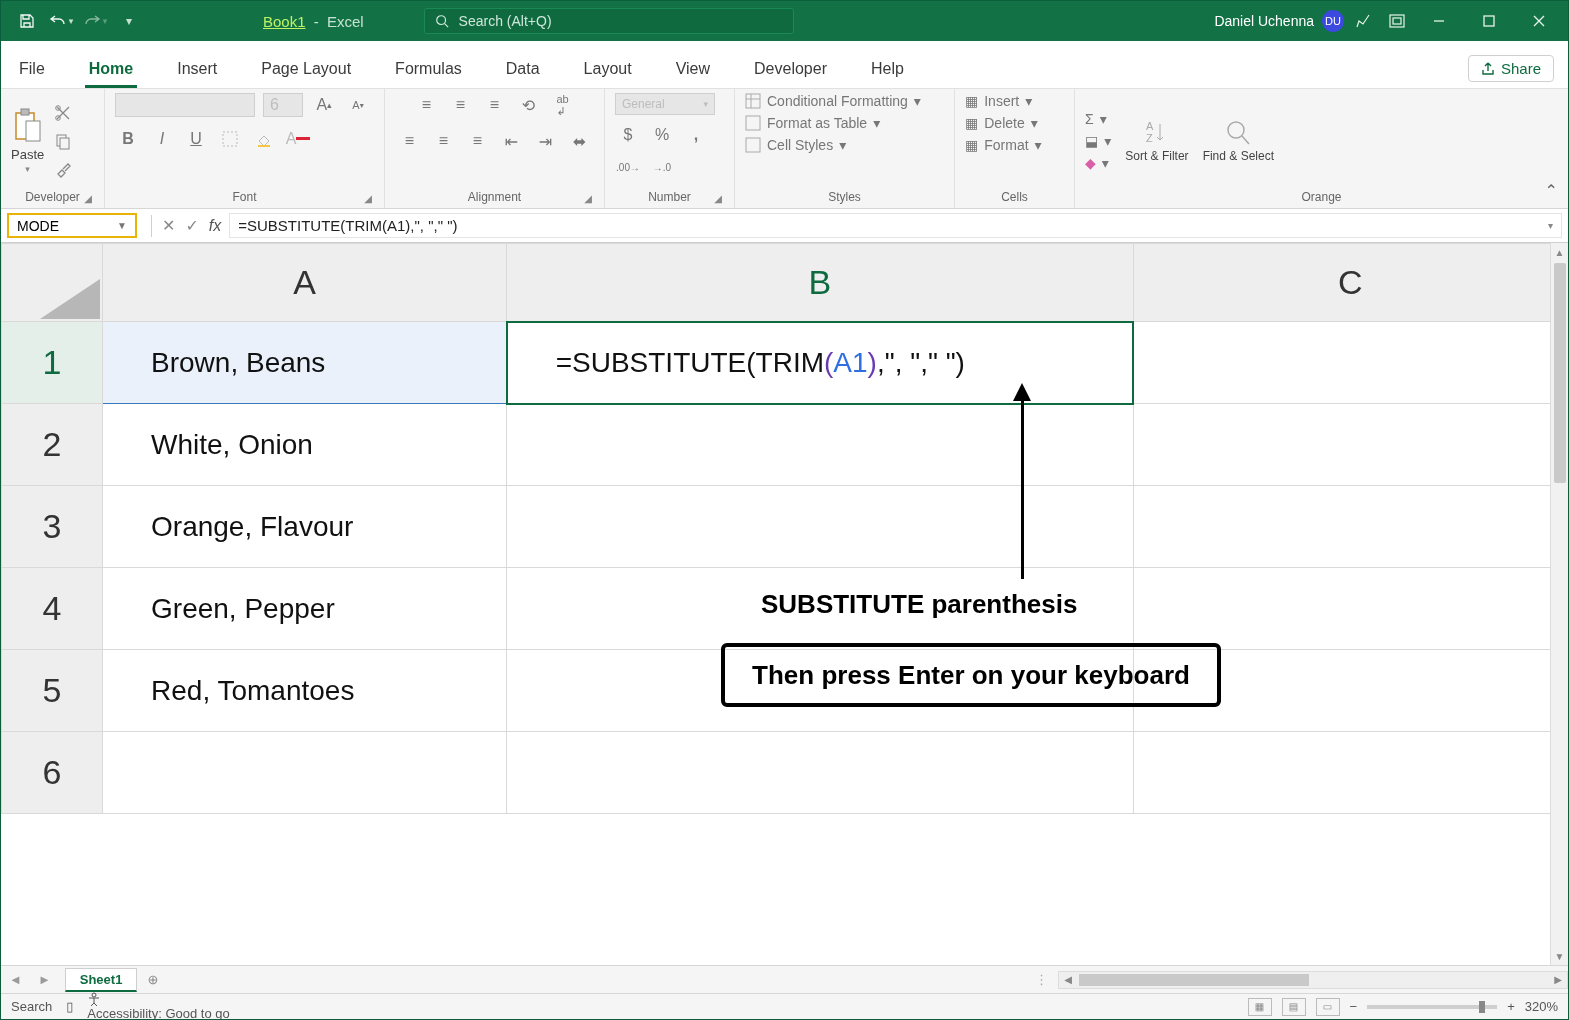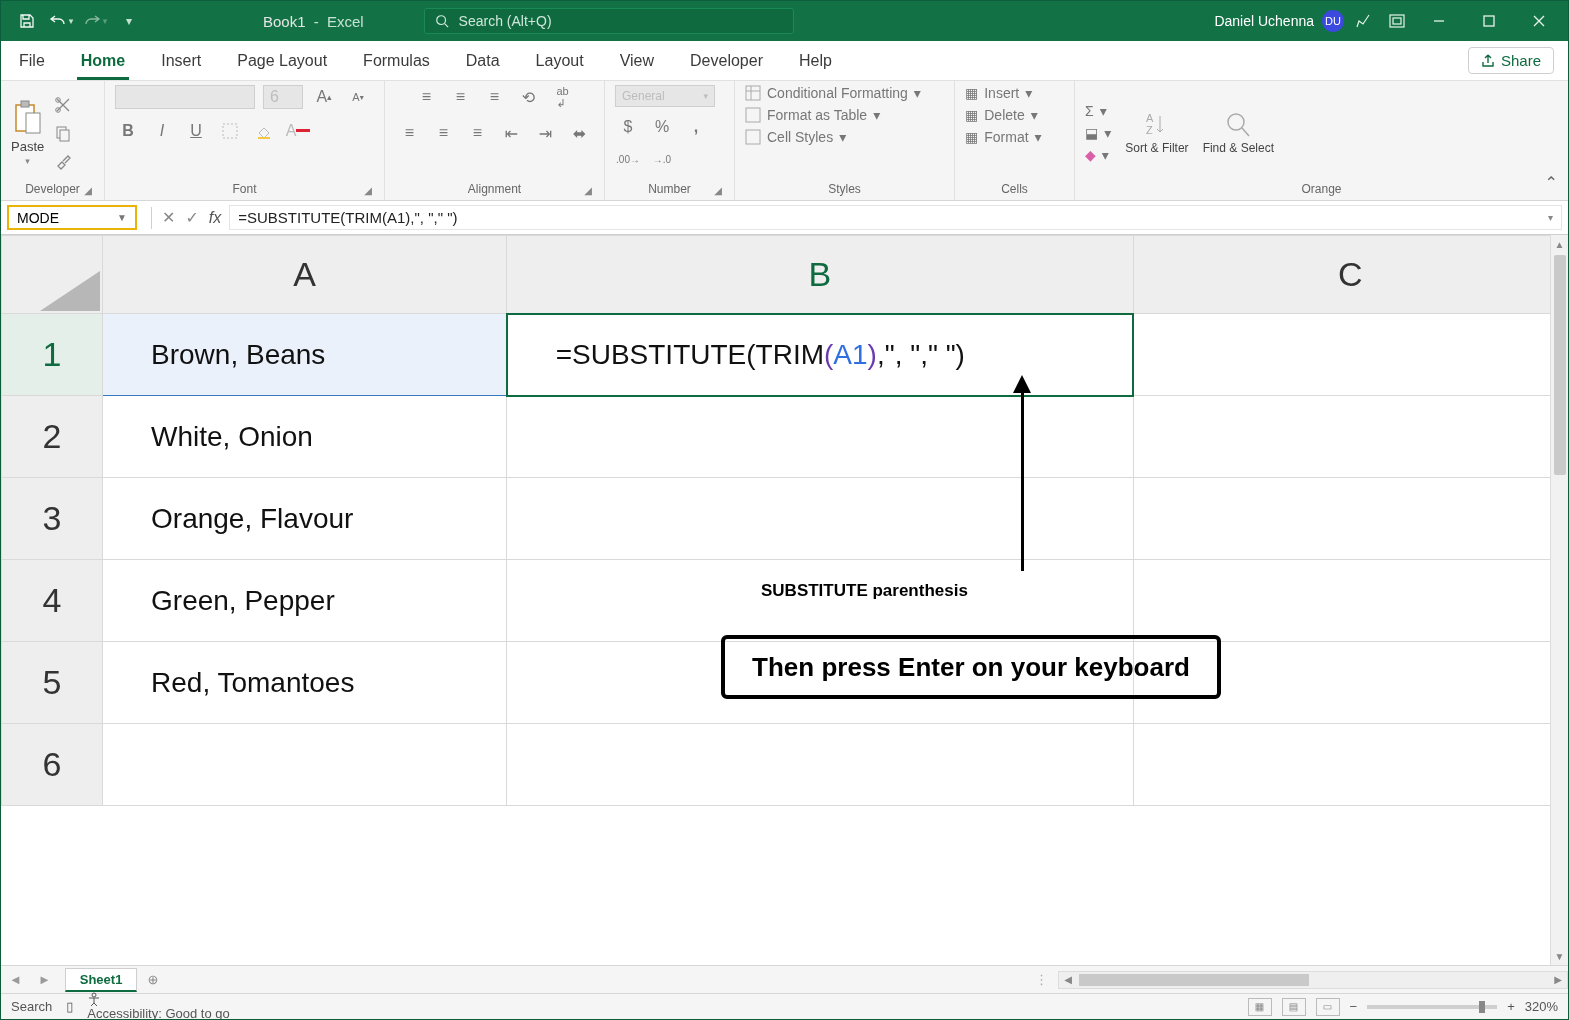--- a/index.html
+++ b/index.html
@@ -3,31 +3,31 @@
 <meta charset="utf-8">
 <style>
   * { box-sizing: border-box; }
   html, body { margin:0; padding:0; font-family: "Segoe UI", Arial, sans-serif; background:#fff; width:1569px; height:1020px; overflow:hidden; }
   .app { width:1569px; height:1020px; display:flex; flex-direction:column; border:1px solid #0b5d3b; }
   
   .titlebar { background:#127245; height:40px; display:flex; align-items:center; color:#fff; font-size:14px; }
   .titlebar .qat { display:flex; align-items:center; gap:6px; padding-left:12px; }
   .titlebar .qat .ico { width:28px; height:28px; display:flex; align-items:center; justify-content:center; color:#e8f3ed; opacity:0.95; }
   .titlebar .title { flex:0 0 auto; margin-left:120px; font-size:15px; }
-  .titlebar .title .book { color:#e5e5e5; }
+  .titlebar .title .book { color:#bef264;text-decoration:underline; }
   .titlebar .title .dash { color:#c7e2d4; padding:0 4px; }
   .titlebar .title .app-name { color:#c7e2d4; }
   .titlebar .search { margin-left:60px; width:370px; height:26px; background:#0f6a40; border:1px solid #1a8a55; border-radius:3px; display:flex; align-items:center; padding:0 10px; gap:10px; color:#cfe7da; }
   .titlebar .right { margin-left:auto; display:flex; align-items:center; gap:4px; padding-right:6px; }
   .titlebar .user { display:flex; align-items:center; gap:8px; color:#fff; font-size:14px; }
   .avatar { width:22px; height:22px; border-radius:50%; background:#3b49df; color:#fff; display:flex; align-items:center; justify-content:center; font-size:11px; }
   .titlebar .winbtn { width:46px; height:40px; display:flex; align-items:center; justify-content:center; color:#e7f3ec; }
   .titlebar .icobtn { width:30px; height:30px; display:flex; align-items:center; justify-content:center; color:#e7f3ec; }
   
-  .menutabs { height:40px; background:#fff; display:flex; align-items:flex-end; padding:0 14px; gap:28px; border-bottom:1px solid #e1e1e1; }
+  .menutabs { height:48px; background:#fff; display:flex; align-items:flex-end; padding:0 14px; gap:36px; border-bottom:1px solid #e1e1e1; }
   .menutabs .tab { font-size:16px; color:#3b3b3b; padding:6px 4px 10px 4px; cursor:default; }
   .menutabs .tab.active { color:#0e6b3f; font-weight:600; border-bottom:3px solid #0e6b3f; padding-bottom:7px; }
   .menutabs .spacer { flex:1; }
   .sharebtn { border:1px solid #cfcfcf; border-radius:4px; padding:4px 12px; font-size:15px; color:#0e6b3f; display:flex; align-items:center; gap:6px; margin-bottom:6px;}
   
   .ribbon { height:120px; background:#f5f5f5; border-bottom:1px solid #d6d6d6; display:flex; }
   .group { border-right:1px solid #e1e1e1; display:flex; flex-direction:column; padding:4px 10px 2px 10px; }
   .group .body { flex:1; display:flex; align-items:center; gap:6px; }
   .group .label { text-align:center; font-size:12px; color:#666; padding:2px 0; position:relative;}
   .group .launcher { position:absolute; right:2px; bottom:2px; color:#888; font-size:10px;}
@@ -63,21 +63,21 @@
   td.cell.a1 { background:#eaf1fb; border:1px solid #3a7abd;}
   td.cell.b1 { border:2px solid #0e6b3f; position:relative;}
   .formula-edit { font-size:28px; }
   .fc-black { color:#111;}
   .fc-paren1 { color:#6a3ab2;}
   .fc-ref { color:#2f6fe0;}
   
   .overlay { position:absolute; top:0; left:0; right:0; bottom:0; pointer-events:none;}
   .arrow-line { position:absolute; background:#000; width:3px;}
   .arrow-head { position:absolute; width:0;height:0; border-left:9px solid transparent; border-right:9px solid transparent; border-bottom:18px solid #000;}
-  .ann-label { position:absolute; font-weight:700; font-size:17px; color:#000;}
+  .ann-label { position:absolute; font-weight:700; font-size:26px; color:#000;}
   .ann-box { position:absolute; border:4px solid #000; border-radius:6px; font-weight:700; font-size:26px; color:#000; display:flex; align-items:center; justify-content:center; background:transparent;}
   
   .vscroll { position:absolute; right:0; top:0; bottom:0; width:18px; background:#f1f1f1; border-left:1px solid #dcdcdc; display:flex; flex-direction:column; align-items:center;}
   .vscroll .up, .vscroll .down { height:18px; color:#888; font-size:10px; display:flex;align-items:center;justify-content:center;}
   .vscroll .thumb { width:12px; background:#c9c9c9; border-radius:2px; margin-top:2px;}
   
   .sheettabs { height:28px; background:#f5f5f5; border-top:1px solid #d6d6d6; display:flex; align-items:center; font-size:13px; }
   .sheettabs .nav { color:#9a9a9a; padding:0 8px; }
   .sheettabs .tab { background:#fff; border:1px solid #cfcfcf; border-bottom:2px solid #0e6b3f; padding:3px 14px; color:#0e6b3f; font-weight:600; margin-left:6px;}
   .sheettabs .add { color:#888; padding:0 10px; }

